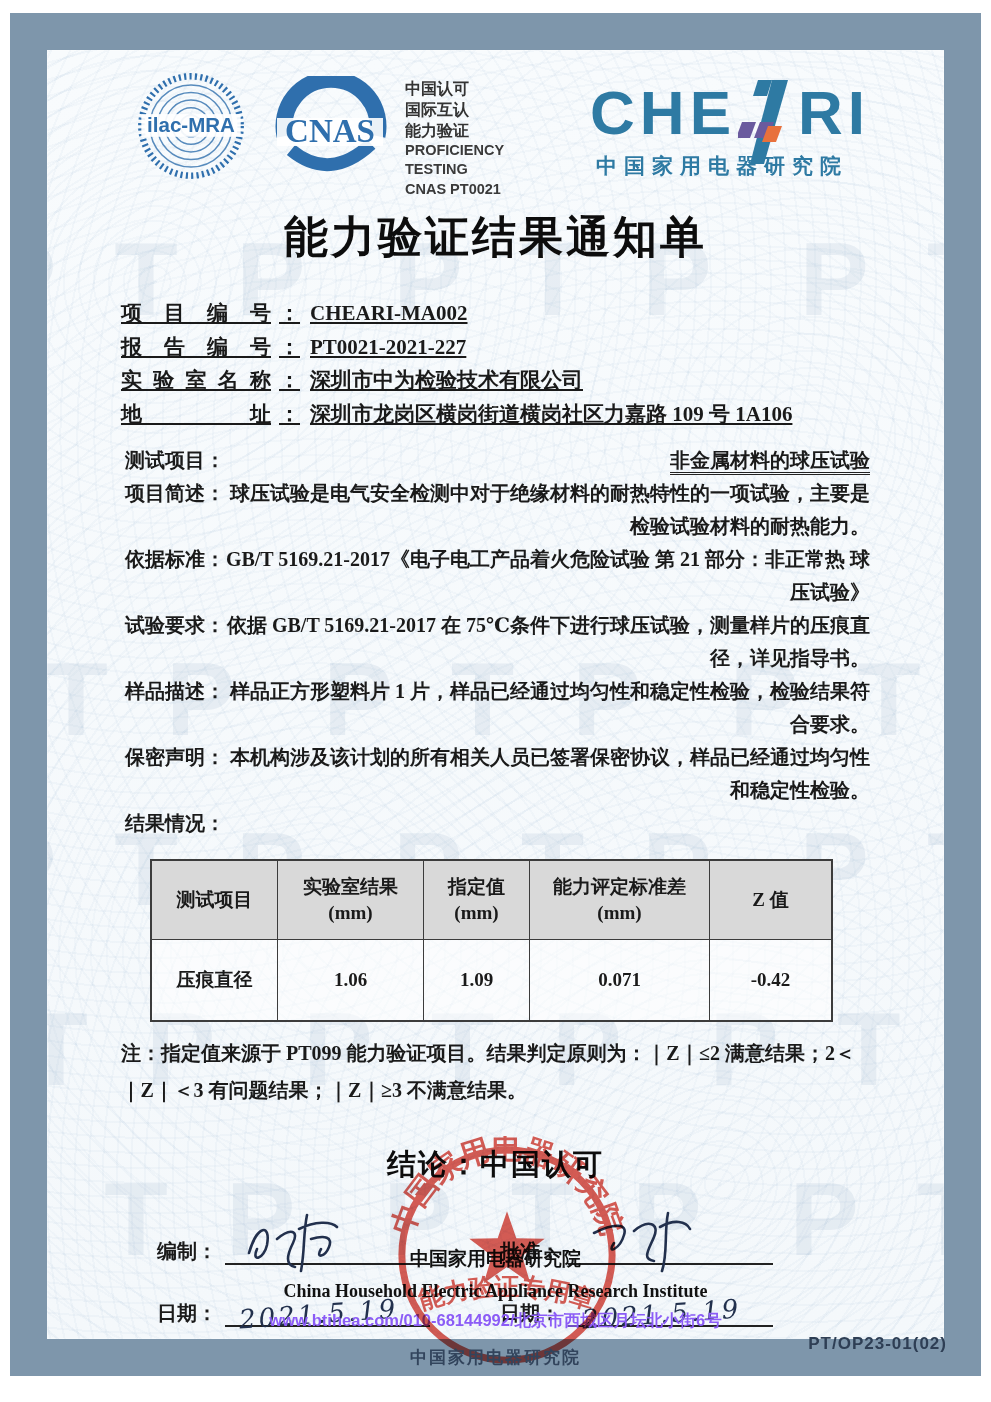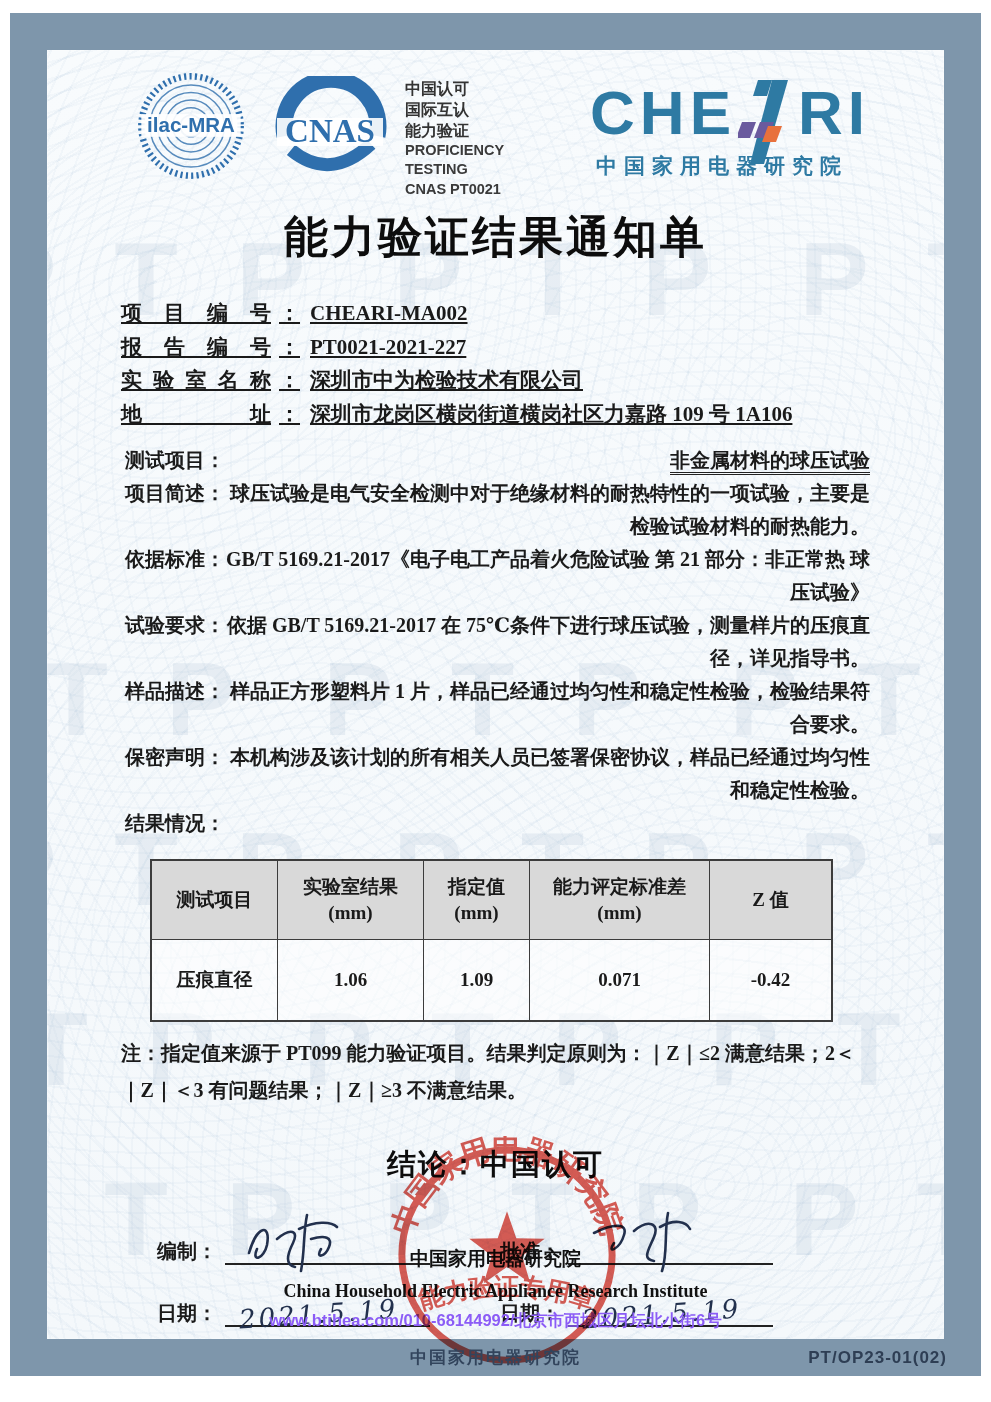--- a/index.html
+++ b/index.html
@@ -74,21 +74,21 @@
   .stamp{position:absolute;left:388px;top:1136px;width:238px;height:238px;z-index:4;
          opacity:.82;mix-blend-mode:multiply;}
   
   .footer{position:absolute;left:0;right:0;top:1246px;z-index:2;text-align:center;}
   .footer-cn{font-size:19px;font-weight:700;font-family:"Liberation Sans",sans-serif;color:#111;}
   .footer-en{margin-top:9px;font-size:18px;font-weight:700;font-family:"Liberation Serif",serif;color:#111;}
   .footer-contact{margin-top:8px;font-size:16.5px;font-weight:700;font-family:"Liberation Sans",sans-serif;color:#8b5cf6;}
   .band-text{position:absolute;left:0;right:0;bottom:33px;z-index:5;text-align:center;
              font-size:17px;font-weight:700;color:#32445c;letter-spacing:2px;
              font-family:"Liberation Sans",sans-serif;}
-  .doc-code{position:absolute;right:44px;bottom:34px;z-index:5;font-size:17px;font-weight:600;
+  .doc-code{position:absolute;right:44px;bottom:48px;z-index:5;font-size:17px;font-weight:600;
             color:#2e3e54;font-family:"Liberation Sans",sans-serif;letter-spacing:1px;}
 </style>
 </head>
 <body>
 
 <div class="page">
 
   <div class="paper">
     <div class="wm" style="left:-60px;top:170px;"><span>PTP</span><span>PTP</span><span>PTP</span></div>
     <div class="wm" style="left:-130px;top:590px;"><span>PTP</span><span>PTP</span><span>PTP</span></div>

